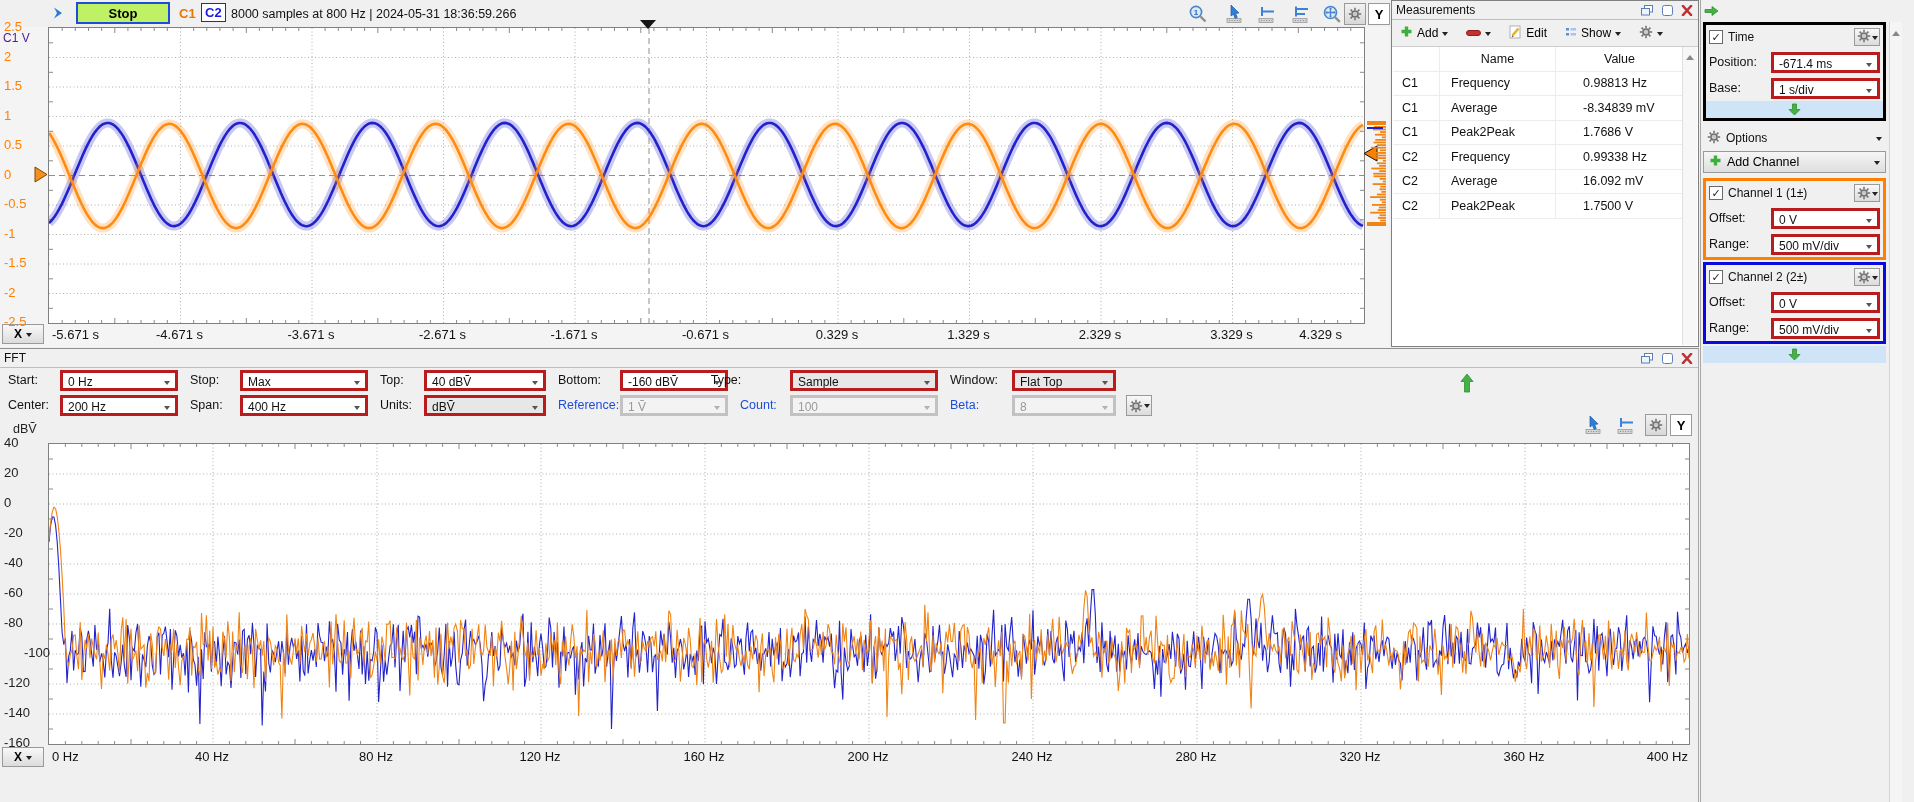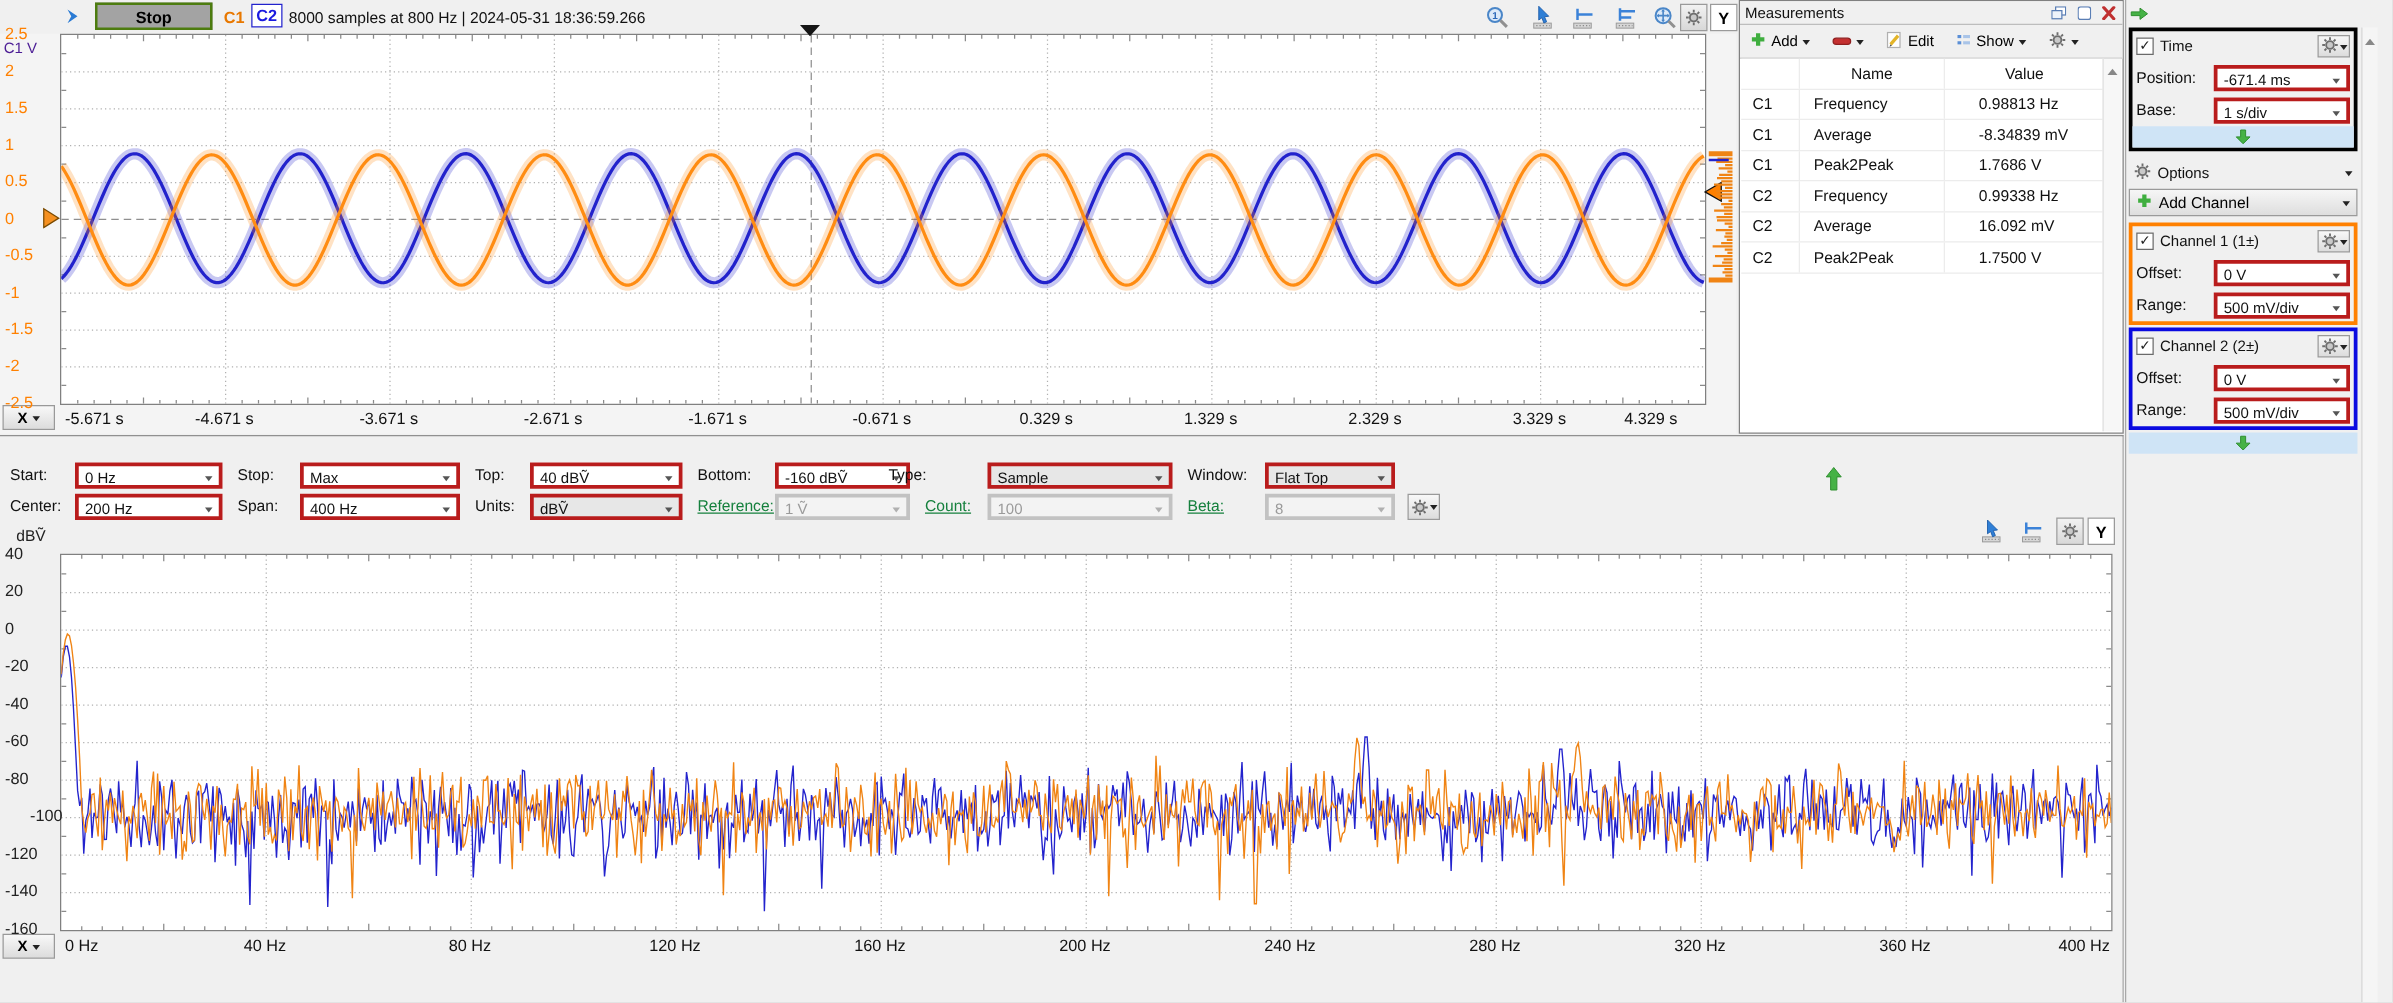--- a/index.html
+++ b/index.html
@@ -4,21 +4,21 @@
 <style>
   html,body{margin:0;padding:0;background:#d8d8d8;font-family:"Liberation Sans",sans-serif;}
   *{box-sizing:border-box;}
   .window{position:relative;width:1914px;height:802px;background:#f0f0f0;overflow:hidden;font-size:12px;color:#111;}
 
   
   .scope-panel{position:absolute;left:0;top:0;width:1389px;height:347px;background:#f4f4f4;}
   .scope-toolbar{position:absolute;left:0;top:0;width:100%;height:27px;background:#f0f0f0;}
   .corner{position:absolute;left:3px;top:7px;color:#4c1d95;font-size:12px;margin-top:24px;}
   .play{position:absolute;left:52px;top:5px;}
-  .stopbtn{position:absolute;left:76px;top:2px;width:94px;height:22px;background:#a3a3a3;border:2px solid #4d7c0f;font-weight:bold;font-size:13px;font-family:inherit;display:flex;align-items:center;justify-content:center;text-align:right;}
+  .stopbtn{position:absolute;left:76px;top:2px;width:94px;height:22px;background:#bef264;border:2px solid #1d4ed8;font-weight:bold;font-size:13px;font-family:inherit;display:flex;align-items:center;justify-content:center;text-align:right;}
   .c1tab{position:absolute;left:179px;top:6px;color:#e87800;font-weight:bold;font-size:13px;}
   .c2tab{position:absolute;left:201px;top:3px;color:#1a1ae0;font-weight:bold;font-size:13px;border:1px solid #2222cc;background:#fff;padding:0 3px;height:19px;line-height:17px;}
   .status{position:absolute;left:231px;top:7px;font-size:12.5px;color:#111;}
   .ticon{position:absolute;top:4px;width:20px;height:20px;}
   .sqbtn{position:absolute;top:3px;width:22px;height:22px;background:linear-gradient(#f2f2f2,#d8d8d8);border:1px solid #9a9a9a;display:flex;align-items:center;justify-content:center;font-family:inherit;padding:0;}
   .ybtn{background:#fff;font-weight:bold;font-size:13px;}
   .scope-plot{position:absolute;left:48px;top:27px;width:1317px;height:297px;background:#fff;border:1px solid #808080;}
   .scope-ylab{position:absolute;left:4px;width:40px;color:#ff8000;font-size:13px;}
   .scope-xaxis{position:absolute;left:0;top:324px;width:1389px;height:23px;}
   .xbtn{position:absolute;left:2px;top:0px;width:42px;height:20px;background:linear-gradient(#f8f8f8,#dcdcdc);border:1px solid #999;display:flex;align-items:center;justify-content:center;gap:4px;font-weight:bold;font-size:12px;font-family:inherit;}
@@ -40,21 +40,21 @@
   .mrow .mc0{flex:0 0 46px;padding-left:9px;}
   .mrow .mc1{flex:0 0 116px;padding-left:11px;border-left:1px solid #ececec;height:100%;display:flex;align-items:center;}
   .mrow .mc2{flex:1;padding-left:27px;border-left:1px solid #ececec;height:100%;display:flex;align-items:center;}
   .mhead .mc1,.mhead .mc2{justify-content:center;padding-left:0;}
   .mscroll{position:absolute;right:1px;top:46px;width:15px;bottom:1px;background:#f7f7f7;border-left:1px solid #e0e0e0;display:flex;justify-content:center;}
 
   
   .fft-panel{position:absolute;left:0;top:348px;width:1699px;height:454px;background:#f0f0f0;border-top:1px solid #909090;border-right:1px solid #a8a8a8;}
   .fft-controls{position:absolute;left:0;height:22px;display:flex;align-items:center;}
   .fctl-label{font-size:12.5px;color:#111;padding-left:2px;}
-  .fctl-label.dis{color:#15803d;text-decoration:underline;}
+  .fctl-label.dis{color:#1d4ed8;}
   .combo{position:relative;height:21px;background:#fff;border:3px solid #b91c1c;font-size:12px;line-height:19px;padding:0 18px 0 5px;white-space:nowrap;overflow:hidden;}
   .combo:after{content:"";position:absolute;right:5px;top:8px;border:3.5px solid transparent;border-top:4.5px solid #555;}
   .combo.select{background:#e7e7e7;}
   .combo.disabled{background:#f3f3f3;color:#9a9a9a;border-color:#c2c2c2;}
   .combo.disabled:after{border-top-color:#b0b0b0;}
   .fft-ylab-unit{position:absolute;left:13px;top:73px;font-size:12.5px;color:#222;}
   .fft-plot{position:absolute;left:48px;top:94px;width:1642px;height:302px;background:#fff;border:1px solid #808080;}
   .fft-ylab{position:absolute;left:4px;width:40px;color:#222;font-size:13px;}
   .fft-xaxis{position:absolute;left:0;top:398px;width:1699px;height:22px;}
   .fft-xlab{position:absolute;top:2px;font-size:13px;color:#111;transform:translateX(-50%);white-space:nowrap;}
@@ -538,20 +538,41 @@
           <div class="mc1">Peak2Peak</div>
           <div class="mc2">1.7500 V</div>
         </div>
       </div>
     <div class="mscroll">
         <span class="caret-up" style="margin-top:4px"></span>
       </div>
   </div>
 
   <div class="fft-panel">
+    <div class="panel-title">
+      <span>FFT</span>
+      <span class="win-btns">
+        <span class="wb">
+            <svg width="12" height="11">
+              <rect x="3.5" y="0.5" width="8" height="6.5" fill="#fff" stroke="#5a7eb5"></rect>
+              <rect x="0.5" y="3.5" width="8" height="6.5" fill="#eef3fa" stroke="#5a7eb5"></rect>
+            </svg>
+          </span>
+        <span class="wb">
+            <svg width="11" height="11">
+              <rect x="0.5" y="0.5" width="10" height="10" fill="#fff" stroke="#5a7eb5" rx="2"></rect>
+            </svg>
+          </span>
+        <span class="wb">
+            <svg width="12" height="11">
+              <path d="M2 1L10 10M10 1L2 10" stroke="#c03030" stroke-width="2.6" stroke-linecap="round"></path>
+            </svg>
+          </span>
+      </span>
+    </div>
     <div class="fft-controls" id="fftRow1" style="top:21px">
         <div class="fctl-label" style="position: absolute; left: 6px; top: 3px; width: 48px;">Start:</div>
         <div class="combo" style="position: absolute; left: 60px; top: 0px; width: 118px;"><span>0 Hz</span></div>
         <div class="fctl-label" style="position: absolute; left: 188px; top: 3px; width: 46px;">Stop:</div>
         <div class="combo" style="position: absolute; left: 240px; top: 0px; width: 128px;"><span>Max</span></div>
         <div class="fctl-label" style="position: absolute; left: 378px; top: 3px; width: 40px;">Top:</div>
         <div class="combo" style="position: absolute; left: 424px; top: 0px; width: 122px;"><span>40 dBṼ</span></div>
         <div class="fctl-label" style="position: absolute; left: 556px; top: 3px; width: 58px;">Bottom:</div>
         <div class="combo" style="position: absolute; left: 620px; top: 0px; width: 108px;"><span>-160 dBṼ</span></div>
         <div class="fctl-label" style="position: absolute; left: 702px; top: 3px; width: 46px; text-align: center;">Type:</div>

